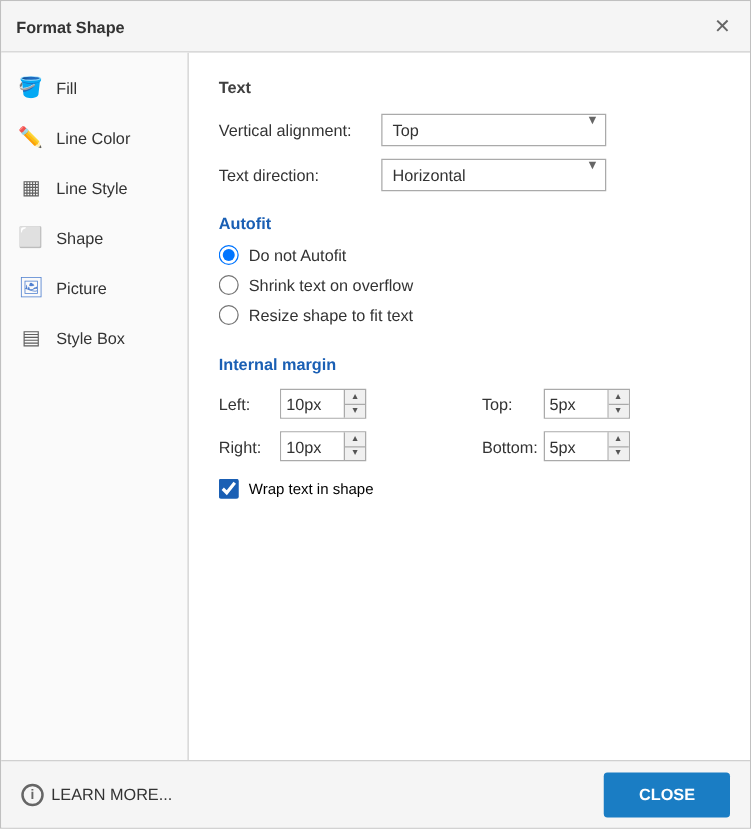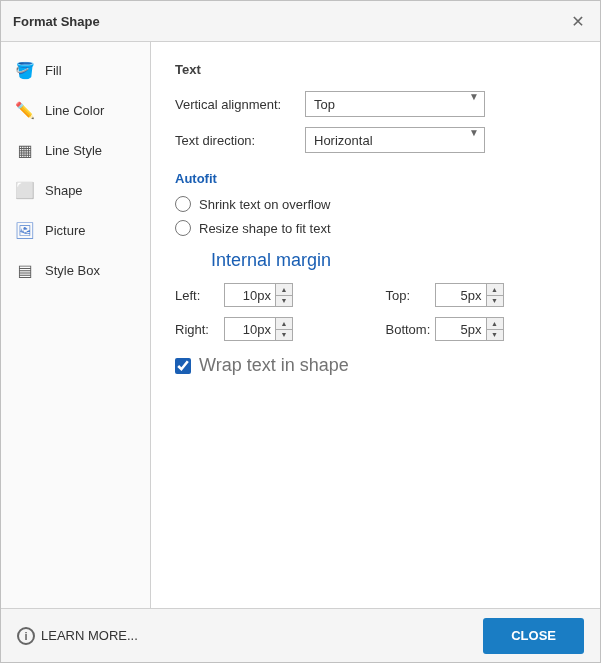--- a/index.html
+++ b/index.html
@@ -120,21 +120,21 @@
     .select-arrow {
       position: absolute;
       right: 6px;
       pointer-events: none;
       color: #666;
       font-size: 10px;
     }
     
     .autofit-section {
       margin-top: 18px;
-      margin-bottom: 14px;
+      margin-bottom: 24px;
     }
     
     .autofit-title {
       font-size: 13px;
       font-weight: 700;
       color: #1a5fb4;
       margin-bottom: 10px;
     }
     
     .radio-row {
@@ -153,25 +153,24 @@
     .radio-label {
       font-size: 13px;
       color: #333;
     }
     
     .internal-margin-section {
       margin-top: 4px;
     }
     
     .internal-margin-title {
-      font-size: 18px;
-      font-weight: 400;
+      font-size: 13px;
+      font-weight: 700;
       color: #1a5fb4;
       margin-bottom: 12px;
-      margin-left: 36px;
     }
     
     .margin-grid {
       display: grid;
       grid-template-columns: 1fr 1fr;
       gap: 10px 20px;
       margin-bottom: 14px;
     }
     
     .margin-row {
@@ -192,21 +191,21 @@
       border: 1px solid #aaa;
       height: 24px;
     }
     
     .spinbox-input {
       width: 50px;
       border: none;
       padding: 0 4px;
       font-size: 13px;
       color: #333;
-      text-align: right;
+      text-align: left;
       outline: none;
     }
     
     .spinbox-buttons {
       display: flex;
       flex-direction: column;
       border-left: 1px solid #aaa;
     }
     
     .spinbox-btn {
@@ -235,22 +234,22 @@
     }
     
     .checkbox-input {
       width: 16px;
       height: 16px;
       cursor: pointer;
       accent-color: #1a5fb4;
     }
     
     .checkbox-label {
-      font-size: 18px;
-      color: #737373;
+      font-size: 12px;
+      color: #000000;
     }
     
     .dialog-footer {
       border-top: 1px solid #d0d0d0;
       padding: 10px 16px;
       display: flex;
       align-items: center;
       justify-content: space-between;
       background: #f5f5f5;
       height: 54px;
@@ -370,20 +369,24 @@
             <option>Rotate 90°</option>
             <option>Rotate 270°</option>
           </select>
           <span class="select-arrow">▼</span>
         </div>
       </div>
 
       <div class="autofit-section">
         <div class="autofit-title">Autofit</div>
 
+        <div class="radio-row">
+          <input type="radio" class="radio-input" name="autofit" checked="" style="">
+          <span class="radio-label">Do not Autofit</span>
+        </div>
 
         <div class="radio-row">
           <input type="radio" class="radio-input" name="autofit" style="">
           <span class="radio-label">Shrink text on overflow</span>
         </div>
 
         <div class="radio-row">
           <input type="radio" class="radio-input" name="autofit" style="">
           <span class="radio-label">Resize shape to fit text</span>
         </div>

